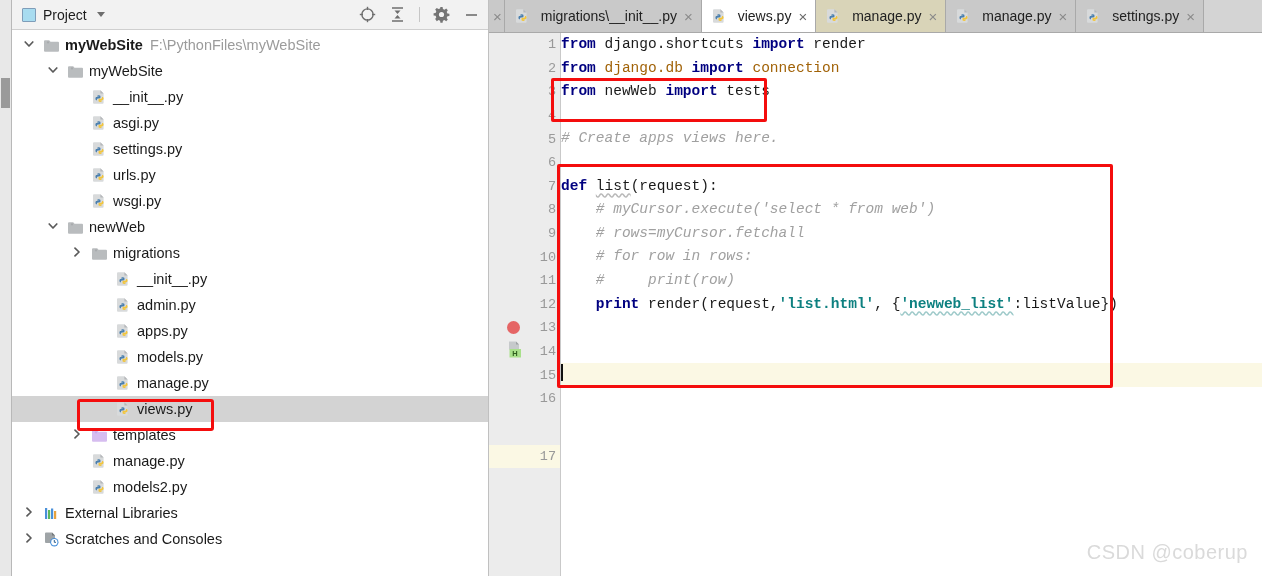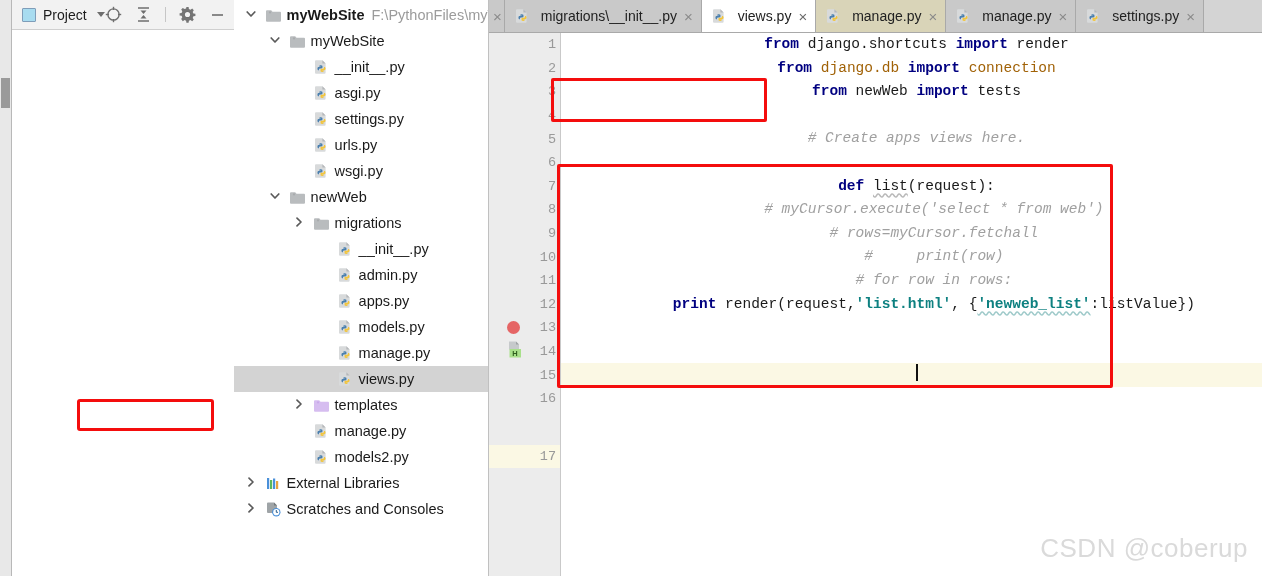--- a/index.html
+++ b/index.html
@@ -33,21 +33,21 @@
   }
 
   
   .project-panel {
     width: 477px;
     flex: 0 0 477px;
     height: 100%;
     background: #ffffff;
     border-right: 1px solid #c0c0c0;
     display: flex;
-    flex-direction: row;
+    flex-direction: column;
     position: relative;
   }
   .panel-header {
     height: 30px;
     flex: 0 0 30px;
     background: #f2f2f2;
     border-bottom: 1px solid #cfcfcf;
     display: flex;
     align-items: center;
     padding: 0 4px 0 10px;
@@ -203,23 +203,22 @@
     position: relative;
     background: #ffffff;
     font-family: "Liberation Mono", monospace;
     font-size: 14.5px;
     overflow: hidden;
   }
   .cline {
     height: 23.6px;
     line-height: 23.6px;
     white-space: pre;
-    padding-left: 10px;
-    position: relative;
-    text-align: center;
+    padding-left: 0;
+    position: relative;
   }
   .cline.err-hl { background: #fbeeee; }
   .cline.curline { background: #fbf8e4; }
   .kw { color: #000080; font-weight: bold; }
   .plain { color: #1a1a1a; }
   .dim { color: #a16207; }
   .cmt { color: #a0a0a0; font-style: italic; }
   .str { color: #0d8080; font-weight: bold; }
   .wavy {
     text-decoration: underline;
@@ -248,21 +247,21 @@
     pointer-events: none;
   }
   .redbox.r1 { left: 62px;  top: 45px;  width: 216px; height: 44px; }
   .redbox.r2 { left: 68px;  top: 131px; width: 556px; height: 224px; }
   .redbox.tree-box { left: 65px; top: 399px; width: 137px; height: 32px; border-radius: 3px; }
 
   
   .watermark {
     position: absolute;
     right: 14px; bottom: 12px;
-    font-size: 26px;
+    font-size: 20px;
     color: #dadada;
     letter-spacing: 0.5px;
     user-select: none;
   }
 
   
   .tabbar-tail { flex: 1 1 auto; background: #d4d4d4; }
 </style>
 </head>
 <body>
@@ -780,22 +779,22 @@
       <div class="code-body" id="code-body">
           <div class="cline"><span class="kw">from</span><span class="plain"> django.shortcuts </span><span class="kw">import</span><span class="plain"> render</span></div>
           <div class="cline"><span class="kw">from</span><span class="dim"> django.db </span><span class="kw">import</span><span class="dim"> connection</span></div>
           <div class="cline"><span class="kw">from</span><span class="plain"> newWeb </span><span class="kw">import</span><span class="plain"> tests</span></div>
           <div class="cline"></div>
           <div class="cline"><span class="cmt"># Create apps views here.</span></div>
           <div class="cline"></div>
           <div class="cline"><span class="kw">def</span><span class="plain"> </span><span class="plain wavy">list</span><span class="plain">(request):</span></div>
           <div class="cline"><span class="cmt">    # myCursor.execute('select * from web')</span></div>
           <div class="cline"><span class="cmt">    # rows=myCursor.fetchall</span></div>
+          <div class="cline"><span class="cmt">    # for row in rows:</span></div>
           <div class="cline"><span class="cmt">    #     print(row)</span></div>
-          <div class="cline"><span class="cmt">    # for row in rows:</span></div>
           <div class="cline"><span class="plain">    </span><span class="kw">print</span><span class="plain"> render(request,</span><span class="str">'list.html'</span><span class="plain">, {</span><span class="str wavy-teal">'newweb_list'</span><span class="plain">:listValue})</span></div>
           <div class="cline"></div>
           <div class="cline"></div>
           <div class="cline curline"><span class="caret"></span></div>
         </div>
 
       <div class="redbox r1"></div>
       <div class="redbox r2"></div>
     </div>
 

